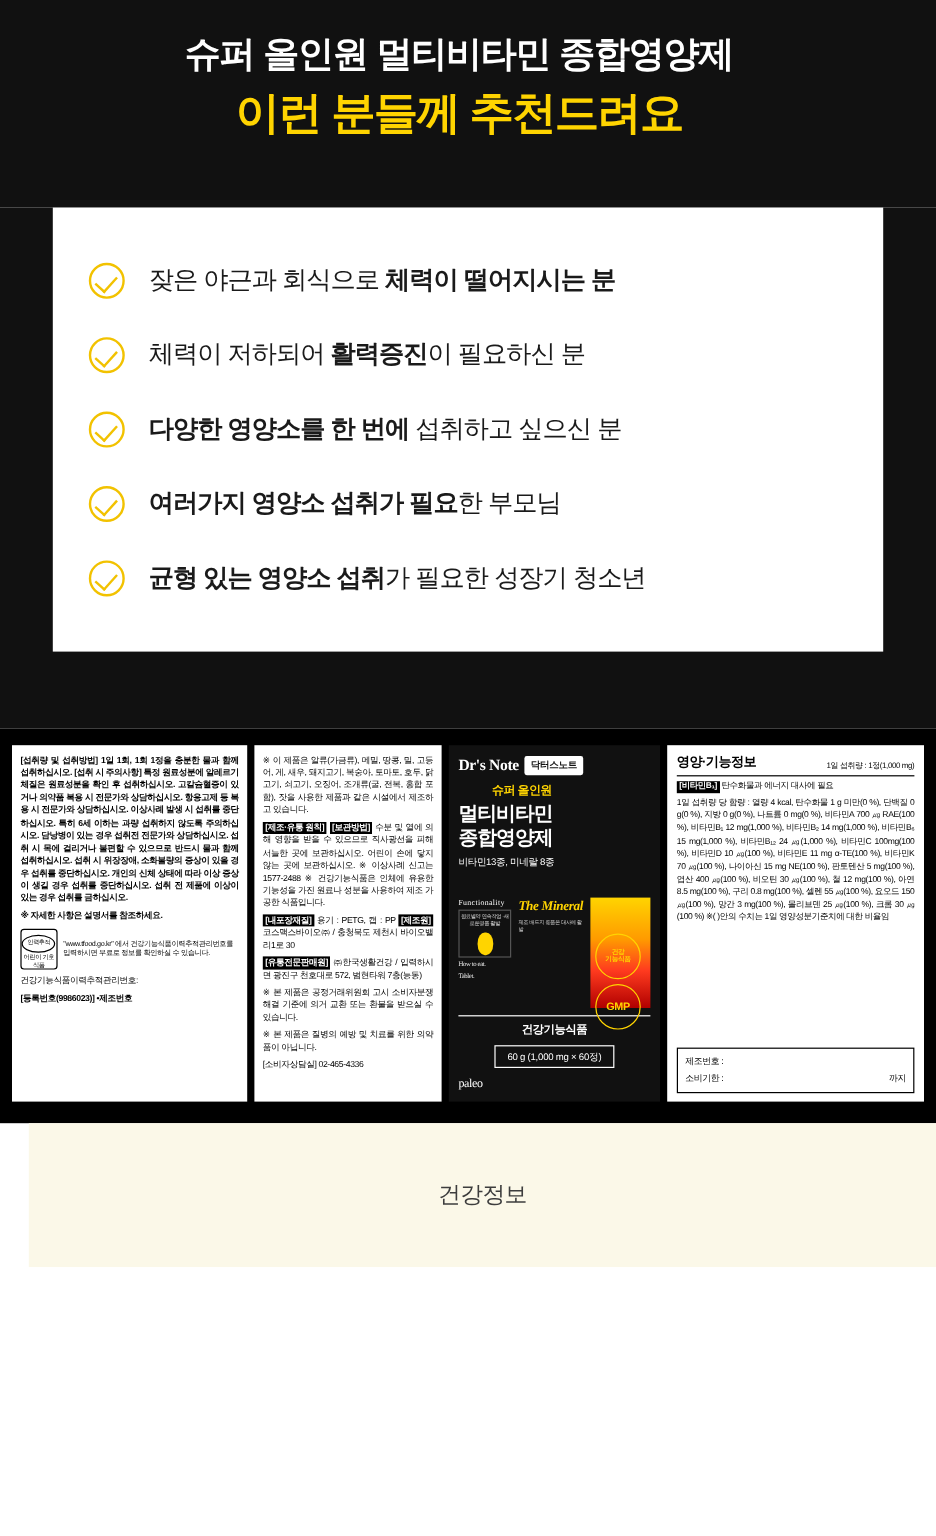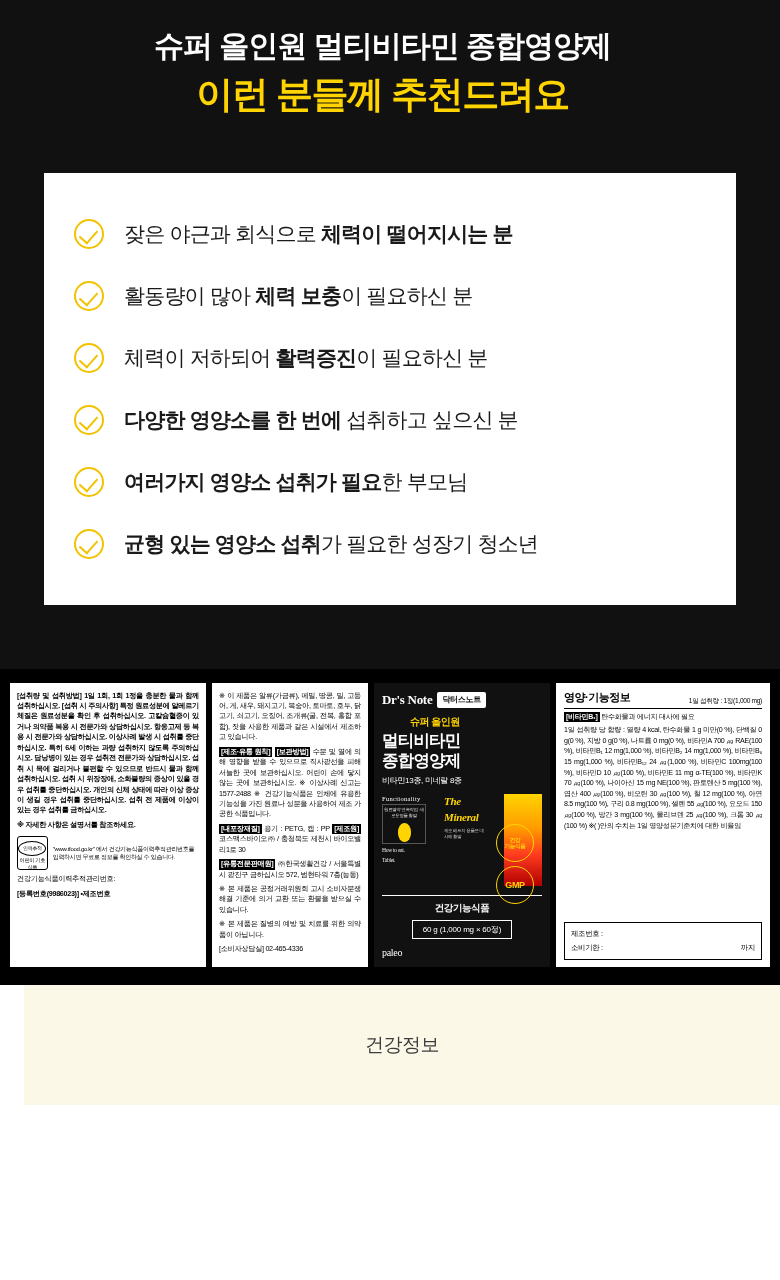--- a/index.html
+++ b/index.html
@@ -217,22 +217,22 @@
     justify-content: center;
     text-align: center;
     line-height: 1.15;
     font-weight: bold;
   }
   .badge.gmp { font-size: 9px; }
   .front-mid {
     position: relative;
     display: flex;
     align-items: flex-start;
-    gap: 18px;
-    margin-top: 8px;
+    gap: 6px;
+    margin-top: 24px;
     flex: 1 1 auto;
   }
   .func-label {
     font-size: 6.5px;
     font-family: "Liberation Serif", serif;
     letter-spacing: 0.3px;
   }
   .mineral-script {
     color: #ffd400;
     font-family: "Liberation Serif", serif;
@@ -342,24 +342,20 @@
   </div>
 
   <div class="card-wrap">
     <div class="card">
 
       <div class="bullet">
         <span class="check"></span>
         <span class="bullet-text"><span>잦은 야근과 회식으로 </span><b>체력이 떨어지시는 분</b><span></span></span>
       </div>
 
-      <div class="bullet">
-        <span class="check"></span>
-        <span class="bullet-text"><span>활동량이 많아 </span><b>체력 보충</b><span>이 필요하신 분</span></span>
-      </div>
 
       <div class="bullet">
         <span class="check"></span>
         <span class="bullet-text"><span>체력이 저하되어 </span><b>활력증진</b><span>이 필요하신 분</span></span>
       </div>
 
       <div class="bullet">
         <span class="check"></span>
         <span class="bullet-text"><span></span><b>다양한 영양소를 한 번에</b><span> 섭취하고 싶으신 분</span></span>
       </div>
@@ -401,21 +397,21 @@
         <span>수분 및 열에 의해 영향을 받을 수 있으므로 직사광선을 피해 서늘한 곳에 보관하십시오. 어린이 손에 닿지 않는 곳에 보관하십시오. ※ 이상사례 신고는 1577-2488 ※ 건강기능식품은 인체에 유용한 기능성을 가진 원료나 성분을 사용하여 제조 가공한 식품입니다.</span>
       </p>
       <p>
         <span class="inv-box">[내포장재질]</span>
         <span>용기 : PETG, 캡 : PP</span>
         <span class="inv-box">[제조원]</span>
         <span>코스맥스바이오㈜ / 충청북도 제천시 바이오밸리1로 30</span>
       </p>
       <p>
         <span class="inv-box">[유통전문판매원]</span>
-        <span>㈜한국생활건강 / 서울특별시 광진구 금하십시오 572, 범현타워 7층(능동)</span>
+        <span>㈜한국생활건강 / 입력하시면 광진구 천호대로 572, 범현타워 7층(능동)</span>
       </p>
       <p>※ 본 제품은 공정거래위원회 고시 소비자분쟁해결 기준에 의거 교환 또는 환불을 받으실 수 있습니다.</p>
       <p>※ 본 제품은 질병의 예방 및 치료를 위한 의약품이 아닙니다.</p>
       <p>[소비자상담실] 02-465-4336</p>
     </div>
 
     <div class="lp-col c3">
       <div class="front">
 
         <div class="brand-row">

